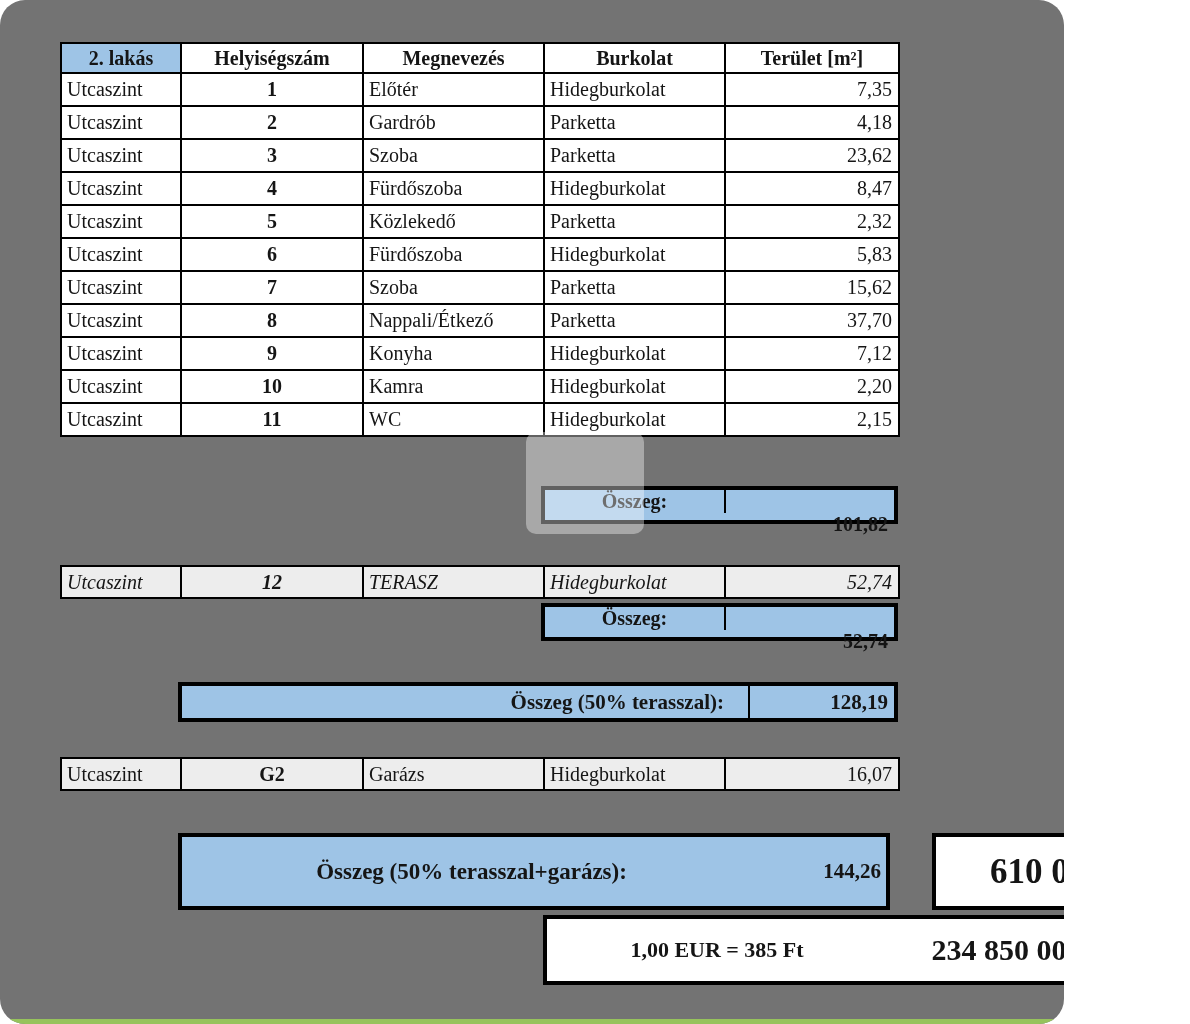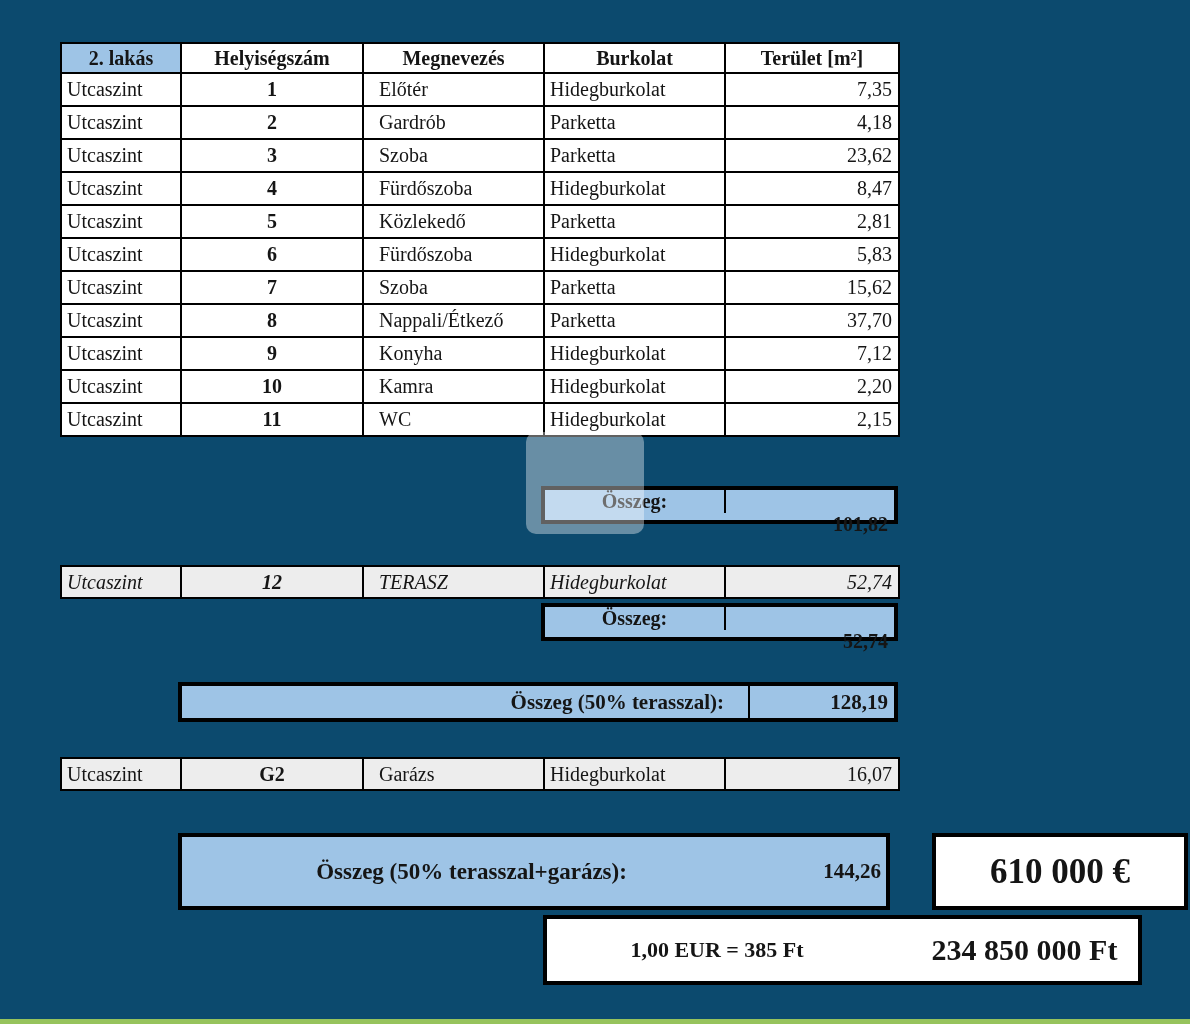--- a/index.html
+++ b/index.html
@@ -1,27 +1,27 @@
 <!DOCTYPE html>
 <html><head>
 <meta charset="utf-8">
 <style>
   html,body { margin:0; padding:0; background:#ffffff; }
   .page {
-    position:relative; width:1190px; height:1024px; background:#0c4a6e;
-    font-family:"Liberation Serif","DejaVu Serif",serif; color:#151515; overflow:hidden;
+    position:relative; width:1064px; height:1024px; background:#737373;
+    font-family:"Liberation Serif","DejaVu Serif",serif; color:#151515; overflow:hidden;border-radius:25px;
   }
   table { border-collapse:collapse; position:absolute; table-layout:fixed; }
   td,th { border:2px solid #000; overflow:hidden; white-space:nowrap; box-sizing:border-box; }
   th { height:30px; font-size:20px; font-weight:bold; text-align:center; background:#fff; }
   th.blue { background:#9ec4e6; }
   td { height:33px; font-size:20px; background:#fff; }
   .c1 { padding-left:5px; }
   .c2 { text-align:center; font-weight:bold; }
-  .c3 { padding-left:15px; }
+  .c3 { padding-left:5px; }
   .c4 { padding-left:5px; }
   .c5 { text-align:right; padding-right:6px; }
 
   .main-table  { left:60px; top:42px;  width:838px; }
   .terasz-table{ left:60px; top:565px; width:838px; }
   .garage-table{ left:60px; top:757px; width:838px; }
   .terasz-table td { background:#ededed; font-style:italic; height:32px; }
   .garage-table td { background:#ededed; height:32px; }
 
   .sumbox {
@@ -126,21 +126,21 @@
           <td class="c2">4</td>
           <td class="c3">Fürdőszoba</td>
           <td class="c4">Hidegburkolat</td>
           <td class="c5">8,47</td>
         </tr>
         <tr>
           <td class="c1">Utcaszint</td>
           <td class="c2">5</td>
           <td class="c3">Közlekedő</td>
           <td class="c4">Parketta</td>
-          <td class="c5">2,81</td>
+          <td class="c5">2,32</td>
         </tr>
         <tr>
           <td class="c1">Utcaszint</td>
           <td class="c2">6</td>
           <td class="c3">Fürdőszoba</td>
           <td class="c4">Hidegburkolat</td>
           <td class="c5">5,83</td>
         </tr>
         <tr>
           <td class="c1">Utcaszint</td>

